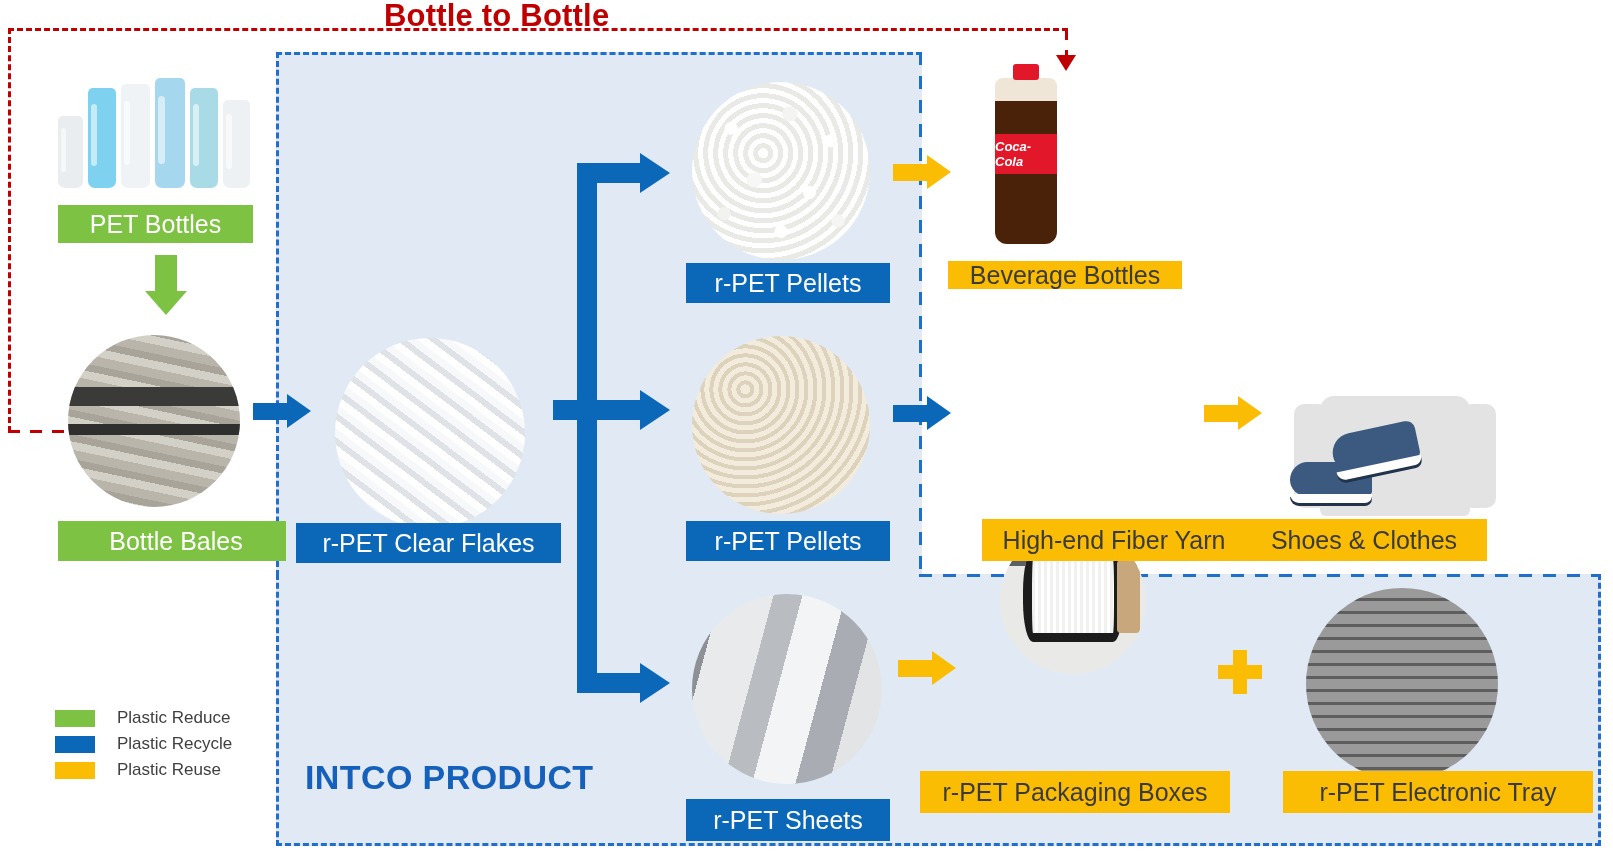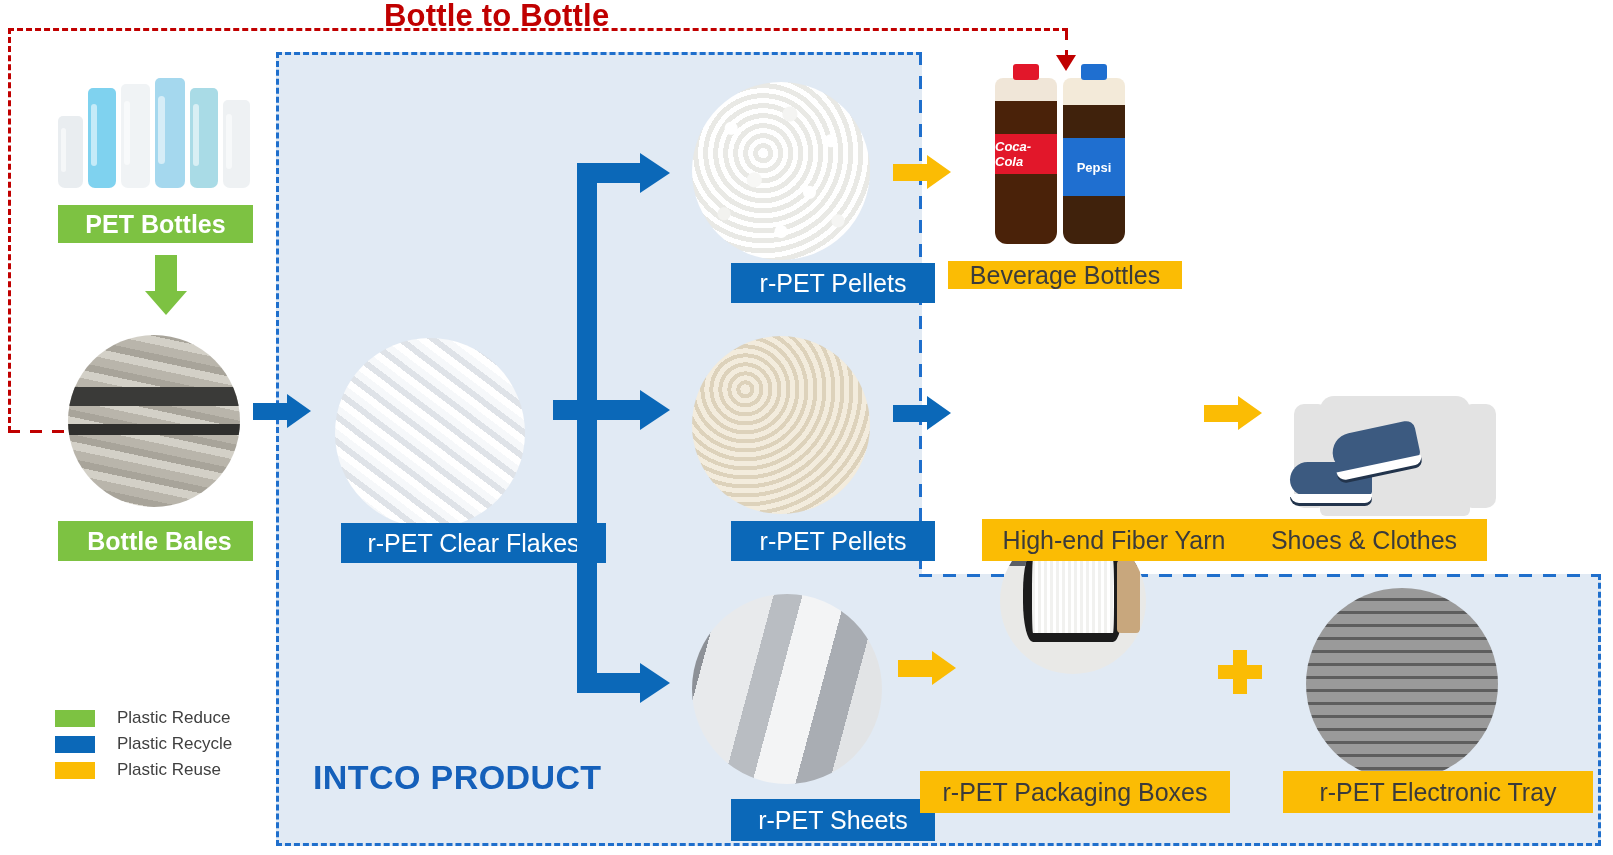--- a/index.html
+++ b/index.html
@@ -67,30 +67,30 @@
 
   
   .title-b2b {
     position: absolute; left: 384px; top: -2px;
     font-size: 31px; font-weight: bold; color: #c00000;
     letter-spacing: .2px; z-index: 5;
   }
   .intco {
     position: absolute; left: 305px; top: 758px;
     font-size: 34px; font-weight: bold; color: #1560ba;
-    letter-spacing: .4px; z-index: 5; margin-left: 8px;
+    letter-spacing: .4px; z-index: 5;
   }
 
   
   .chip {
     position: absolute; display: flex; align-items: center; justify-content: center;
     font-size: 25px; line-height: 1; z-index: 6; white-space: nowrap;
   }
-  .chip.green { background: #7dc242; color: #ffffff; font-weight: bold; }
-  .chip.blue  { background: #0b68b8; color: #ffffff; margin-left: 45px; }
+  .chip.green { background: #7dc242; color: #ffffff; }
+  .chip.blue  { background: #0b68b8; color: #ffffff; }
   .chip.gold  { background: #fbbc04; color: #3b3b3b; }
 
   
   .photo { position: absolute; z-index: 5; overflow: hidden; }
   .photo.circ { border-radius: 50%; }
 
   
   .bottlerow { position: absolute; z-index: 5; display: flex; align-items: flex-end; gap: 5px; }
   .bt { position: relative; border-radius: 5px 5px 7px 7px; }
   .bt::before {
@@ -231,21 +231,21 @@
     <div class="bt" style="width:27px;height:88px;background:#eef1f3;"></div>
   </div>
   <div class="chip green" style="left:58px; top:205px; width:195px; height:38px;">PET Bottles</div>
 
   <div class="arrow-d" style="left:145px; top:255px;">
     <div class="shaft" style="height:36px;background:#7dc242;"></div>
     <div class="head" style="border-top:24px solid #7dc242;"></div>
   </div>
 
   <div class="photo circ bales" style="left:68px; top:335px; width:172px; height:172px;"></div>
-  <div class="chip green" style="left:58px; top:521px; width:195px; height:40px;padding-left:8px;">Bottle Bales</div>
+  <div class="chip green" style="left:58px; top:521px; width:228px; height:40px;padding-left:8px;">Bottle Bales</div>
 
   <div class="arrow-r" style="left:253px; top:394px;">
     <div class="shaft" style="width:34px;background:#0b68b8;"></div>
     <div class="head" style="border-left:24px solid #0b68b8;"></div>
   </div>
 
   <div class="photo circ flakes" style="left:335px; top:338px; width:190px; height:190px;"></div>
   <div class="chip blue" style="left:296px; top:523px; width:265px; height:40px;">r-PET Clear Flakes</div>
 
   <div class="trunk" style="left:577px; top:163px; width:20px; height:530px;"></div>
@@ -261,24 +261,20 @@
 
   <div class="arrow-r" style="left:893px; top:155px;">
     <div class="shaft" style="width:34px;background:#fbbc04;"></div>
     <div class="head" style="border-left:24px solid #fbbc04;"></div>
   </div>
 
   <div class="softdrinks" style="left:995px; top:78px;">
     <div class="sd" style="background:linear-gradient(180deg,#f0e6d8 0 14%,#4a2209 14% 100%);">
       <div class="cap" style="background:#e2172a;"></div>
       <div class="label" style="top:56px;height:40px;background:#e2172a;">Coca-Cola</div>
-    </div>
-    <div class="sd" style="background:linear-gradient(180deg,#f3ead9 0 16%,#40220c 16% 100%);">
-      <div class="cap" style="background:#1f6fd0;"></div>
-      <div class="label" style="top:60px;height:58px;background:#1f6fd0;font-style:normal;">Pepsi</div>
     </div>
   </div>
   <div class="chip gold" style="left:948px; top:261px; width:234px; height:28px;">Beverage Bottles</div>
 
   <div class="photo circ pellets-amber" style="left:692px; top:336px; width:178px; height:178px;"></div>
   <div class="chip blue" style="left:686px; top:521px; width:204px; height:40px;">r-PET Pellets</div>
 
   <div class="arrow-r" style="left:893px; top:396px;">
     <div class="shaft" style="width:34px;background:#0b68b8;"></div>
     <div class="head" style="border-left:24px solid #0b68b8;"></div>

